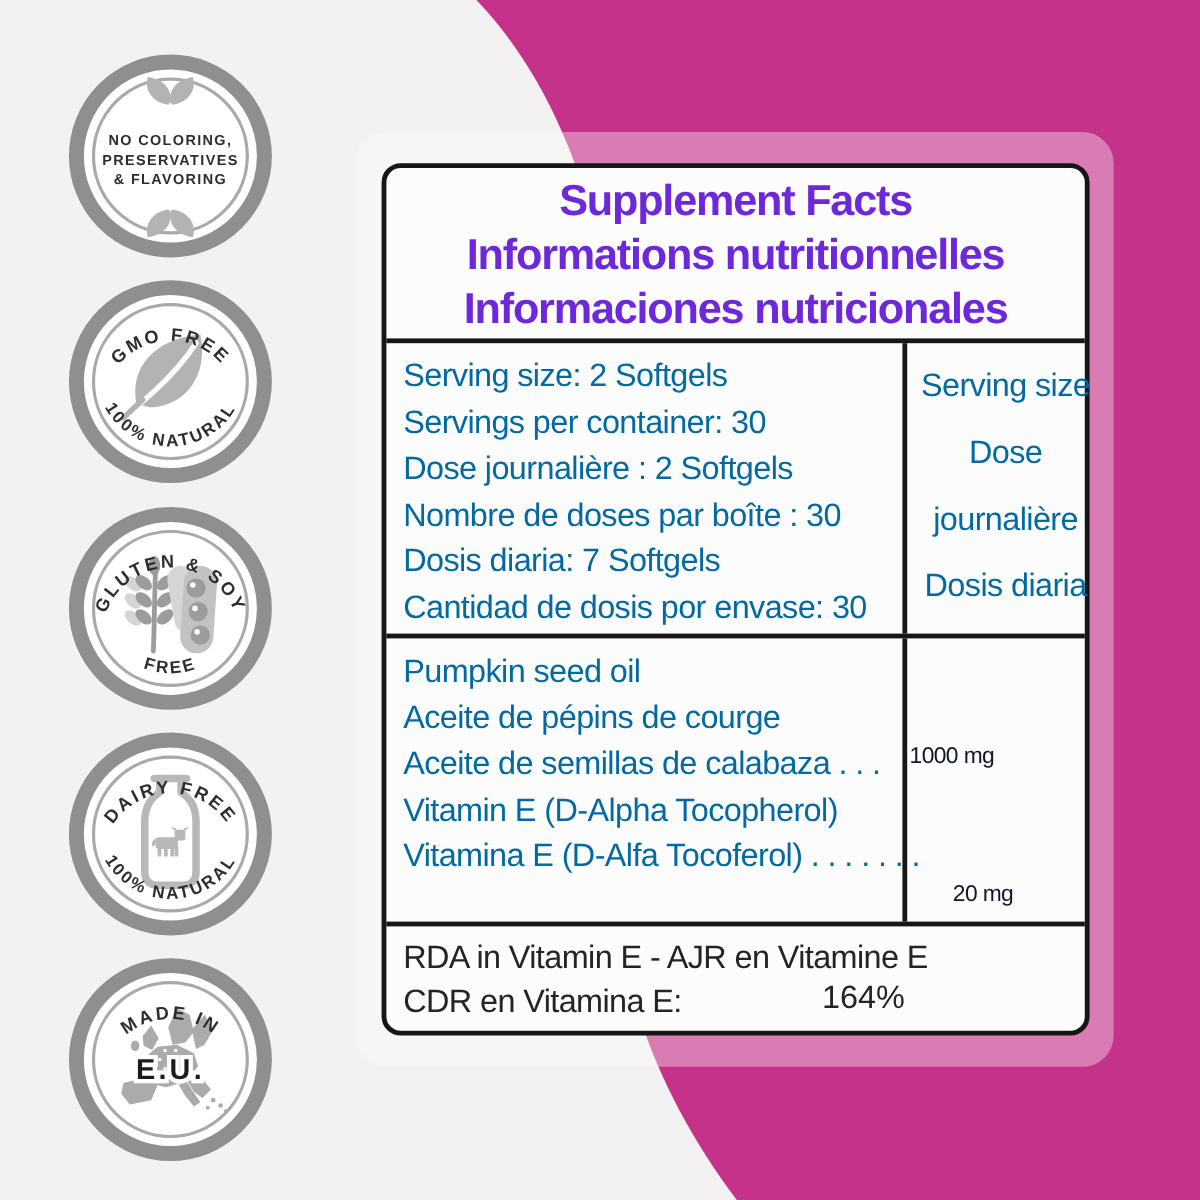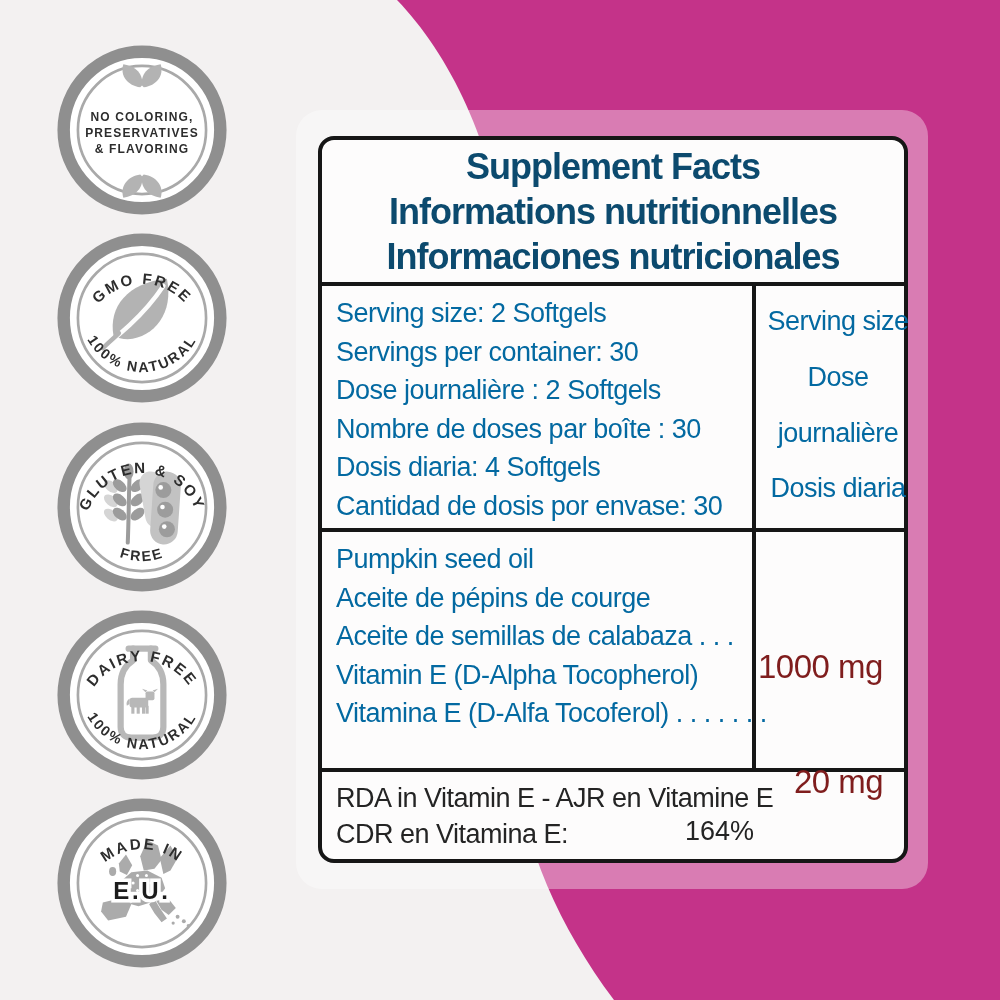--- a/index.html
+++ b/index.html
@@ -10,33 +10,33 @@
   .panel{position:absolute;left:296px;top:110px;width:632px;height:779px;
          border-radius:26px;background:rgba(255,255,255,0.36);}
   
   .facts{position:absolute;left:318px;top:136px;width:590px;height:727px;
          box-sizing:border-box;border:4px solid #161616;border-radius:16px;
          background:#fdfcfc;color:#242424;}
   .sec{box-sizing:border-box;position:relative;}
   .sec.bordered{border-bottom:4px solid #161616;}
   .sec-header{height:146px;display:flex;flex-direction:column;justify-content:center;
               text-align:center;}
-  .title-line{font-size:36px;font-weight:bold;line-height:45px;letter-spacing:-1px;color:#0c4a6e;}
+  .title-line{font-size:36px;font-weight:bold;line-height:45px;letter-spacing:-1px;color:#6d28d9;}
   .sec-serving{height:246px;}
   .sec-ingredients{height:240px;padding-left:40px;}
   .sec-footer{height:99px;padding:8px 0 0 14px;}
   .col-left{position:absolute;left:0;top:0;bottom:0;width:430px;padding:8px 0 0 14px;
             box-sizing:border-box;}
   .bodyline{font-size:27px;line-height:38.5px;letter-spacing:-0.5px;white-space:nowrap;color:#0369a1;}
   .col-right{position:absolute;left:430px;top:0;bottom:0;width:152px;box-sizing:border-box;
              border-left:4px solid #161616;display:flex;flex-direction:column;
              justify-content:space-between;align-items:center;
              padding:16px 2px 20px 18px;}
   .divider{position:absolute;left:430px;top:0;bottom:0;width:0;border-left:4px solid #161616;}
-  .amount{position:absolute;font-size:33px;letter-spacing:-0.5px;white-space:nowrap;color:#7f1d1d;margin-top:28px;}
+  .amount{position:absolute;font-size:19px;letter-spacing:-0.5px;white-space:nowrap;color:#0f172a;}
   .amount-oil{left:436px;top:88px;}
   .amount-vite{left:472px;top:203px;}
   .footline{font-size:27px;line-height:36px;letter-spacing:-0.5px;white-space:nowrap;}
   .foot-val{position:absolute;left:363px;top:44px;font-size:27px;}
   
   .badge{position:absolute;left:53px;width:178px;height:178px;}
   .b1{top:41px;} .b2{top:229px;} .b3{top:418px;} .b4{top:606px;} .b5{top:794px;}
   .badge-top-text,.badge-bottom-text{font-family:"Liberation Sans",sans-serif;
       font-weight:bold;fill:#2d2d2d;}
   .badge-top-text{font-size:17px;letter-spacing:2.6px;}
@@ -66,21 +66,21 @@
       <div class="title-line">Informations nutritionnelles</div>
       <div class="title-line">Informaciones nutricionales</div>
     </div>
 
     <div class="sec sec-serving bordered">
       <div class="col-left">
         <div class="bodyline">Serving size: 2 Softgels</div>
         <div class="bodyline">Servings per container: 30</div>
         <div class="bodyline">Dose journalière : 2 Softgels</div>
         <div class="bodyline">Nombre de doses par boîte : 30</div>
-        <div class="bodyline">Dosis diaria: 4 Softgels</div>
+        <div class="bodyline">Dosis diaria: 7 Softgels</div>
         <div class="bodyline">Cantidad de dosis por envase: 30</div>
       </div>
       <div class="col-right">
         <div class="bodyline">Serving size</div>
         <div class="bodyline">Dose</div>
         <div class="bodyline">journalière</div>
         <div class="bodyline">Dosis diaria</div>
       </div>
     </div>
 

